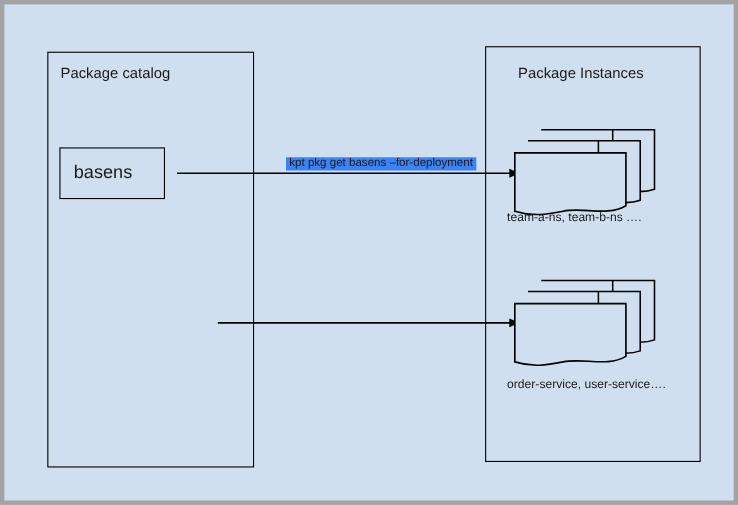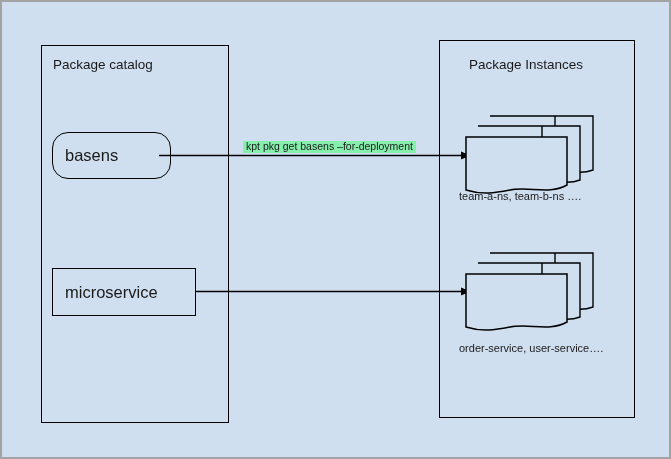--- a/index.html
+++ b/index.html
@@ -6,21 +6,21 @@
   html, body {
     margin: 0;
     padding: 0;
     background: #ffffff;
   }
   #canvas {
     position: relative;
     width: 671px;
     height: 459px;
     background: #cfdff0;
-    border: 2px solid #a3a3a3;
+    border: 4px solid #a3a3a3;
     box-sizing: border-box;
     font-family: "Liberation Sans", sans-serif;
     overflow: hidden;
     text-decoration: underline;
   }
   .container-box {
     position: absolute;
     border: 1.6px solid #000000;
     box-sizing: border-box;
     background: transparent;
@@ -52,23 +52,24 @@
     top: 0;
     width: 671px;
     height: 459px;
     pointer-events: none;
   }
   .edge-label {
     position: absolute;
     font-size: 10.5px;
     color: #1a1a1a;
     white-space: nowrap;
-    background: #86efac;
+    background: #3b82f6;
     padding: 0 3px;
     line-height: 1.1;
+    margin-left: 15px;
   }
   .stack-wrap {
     position: absolute;
   }
   .stack-caption {
     position: absolute;
     font-size: 11px;
     color: #1a1a1a;
     white-space: nowrap;
     line-height: 1;
@@ -78,27 +79,24 @@
 <body>
 
 <div id="canvas">
 
   <div class="container-box" style="left:39px; top:43px; width:188px; height:378px;"></div>
   <div class="container-title" style="left:51px; top:56px;">Package catalog</div>
 
   <div class="container-box" style="left:437px; top:38px; width:196px; height:378px;"></div>
   <div class="container-title" style="left:467px; top:56px;">Package Instances</div>
 
-  <div class="pkg-box" style="left:50px; top:130px; width:119px; height:47px;border-radius:16px;">
+  <div class="pkg-box" style="left:50px; top:130px; width:96px; height:47px;">
     <span class="pkg-box-label">basens</span>
   </div>
 
-  <div class="pkg-box" style="left:50px; top:266px; width:144px; height:48px;">
-    <span class="pkg-box-label">microservice</span>
-  </div>
 
   <svg class="edge-layer" viewBox="0 0 671 459" xmlns="http://www.w3.org/2000/svg">
     <defs>
       <marker id="arrowhead" markerWidth="7" markerHeight="7" refX="6" refY="3" orient="auto" markerUnits="strokeWidth">
         <path d="M0,0.3 L6.2,3 L0,5.7 z" fill="#000000"></path>
       </marker>
     </defs>
 
     <line x1="157" y1="153.5" x2="468" y2="153.5" stroke="#000000" stroke-width="1.5" marker-end="url(#arrowhead)"></line>
 

